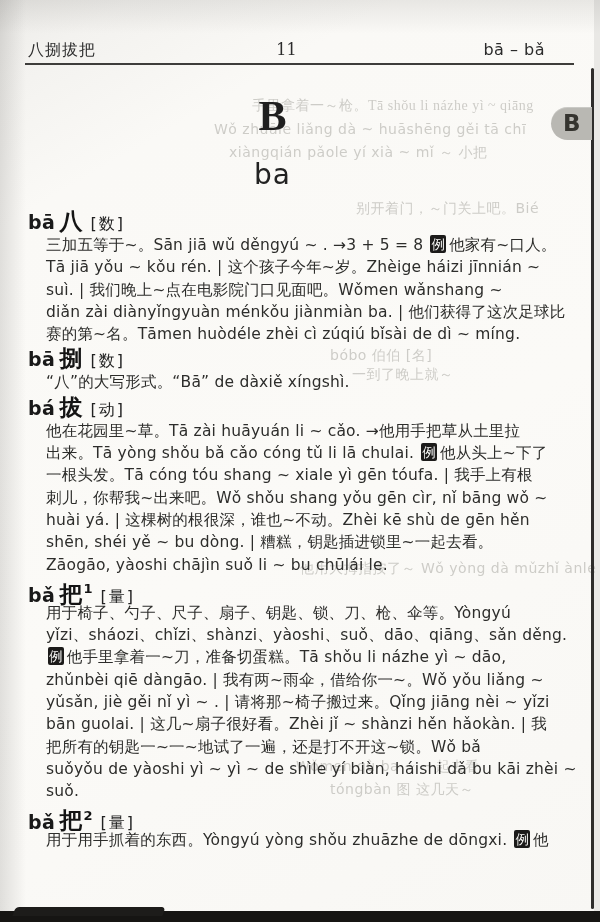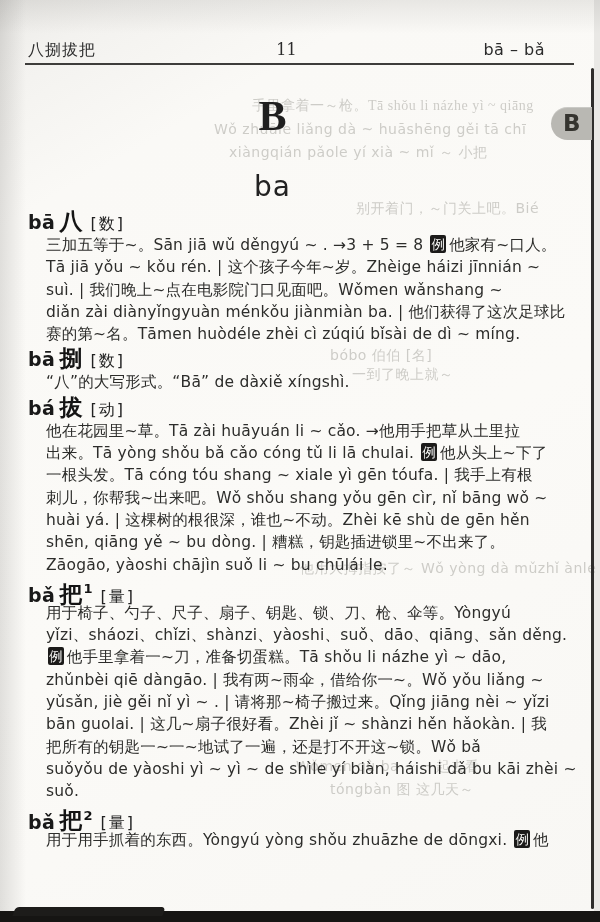--- a/index.html
+++ b/index.html
@@ -47,21 +47,21 @@
   .hdr .hr{position:absolute;right:0;top:0;color:#2b2b2b;letter-spacing:.5px;}
   .rule{position:absolute;left:25px;right:26px;top:63px;height:2px;background:#3e3d3b;z-index:4;}
 
   
   .section-letter{
     position:absolute;top:92px;left:0;width:545px;text-align:center;
     font-family:"Liberation Serif","DejaVu Serif",serif;font-weight:bold;
     font-size:42px;color:#1f1f1f;z-index:4;
   }
   .section-pinyin{
-    position:absolute;top:170px;left:0;width:545px;text-align:center;
+    position:absolute;top:158px;left:0;width:545px;text-align:center;
     font-size:28px;color:#222;z-index:4;letter-spacing:1px;
   }
 
   
   .thumb-tab{
     position:absolute;top:107px;left:551px;width:41px;height:33px;
     background:#b9b8b3;border-radius:17px 0 0 17px;z-index:4;
     box-shadow:inset 0 1px 0 rgba(255,255,255,.25);
   }
   .thumb-tab span{
@@ -141,21 +141,21 @@
         </div>
       </div>
       <div class="entry">
         <div class="head"><span class="hw-py">bá</span><span class="hw-ch">拔</span><span class="hw-pos">[动]</span></div>
         <div class="body">
           <div class="ln">他在花园里~草。Tā zài huāyuán li ~ cǎo. →他用手把草从土里拉</div>
           <div class="ln">出来。Tā yòng shǒu bǎ cǎo cóng tǔ li lā chulai. <span class="libox">例</span>他从头上~下了</div>
           <div class="ln">一根头发。Tā cóng tóu shang ~ xiale yì gēn tóufa. | 我手上有根</div>
           <div class="ln">刺儿，你帮我~出来吧。Wǒ shǒu shang yǒu gēn cìr, nǐ bāng wǒ ~</div>
           <div class="ln">huài yá. | 这棵树的根很深，谁也~不动。Zhèi kē shù de gēn hěn</div>
-          <div class="ln">shēn, qiāng yě ~ bu dòng. | 糟糕，钥匙插进锁里~不出来了。</div>
+          <div class="ln">shēn, shéi yě ~ bu dòng. | 糟糕，钥匙插进锁里~一起去看。</div>
           <div class="ln">Zāogāo, yàoshi chājìn suǒ li ~ bu chūlái le.</div>
         </div>
       </div>
       <div class="entry">
         <div class="head"><span class="hw-py">bǎ</span><span class="hw-ch">把<sup>1</sup></span><span class="hw-pos">[量]</span></div>
         <div class="body">
           <div class="ln">用于椅子、勺子、尺子、扇子、钥匙、锁、刀、枪、伞等。Yòngyú</div>
           <div class="ln">yǐzi、sháozi、chǐzi、shànzi、yàoshi、suǒ、dāo、qiāng、sǎn děng.</div>
           <div class="ln"><span class="libox">例</span>他手里拿着一~刀，准备切蛋糕。Tā shǒu li názhe yì ~ dāo,</div>
           <div class="ln">zhǔnbèi qiē dàngāo. | 我有两~雨伞，借给你一~。Wǒ yǒu liǎng ~</div>

